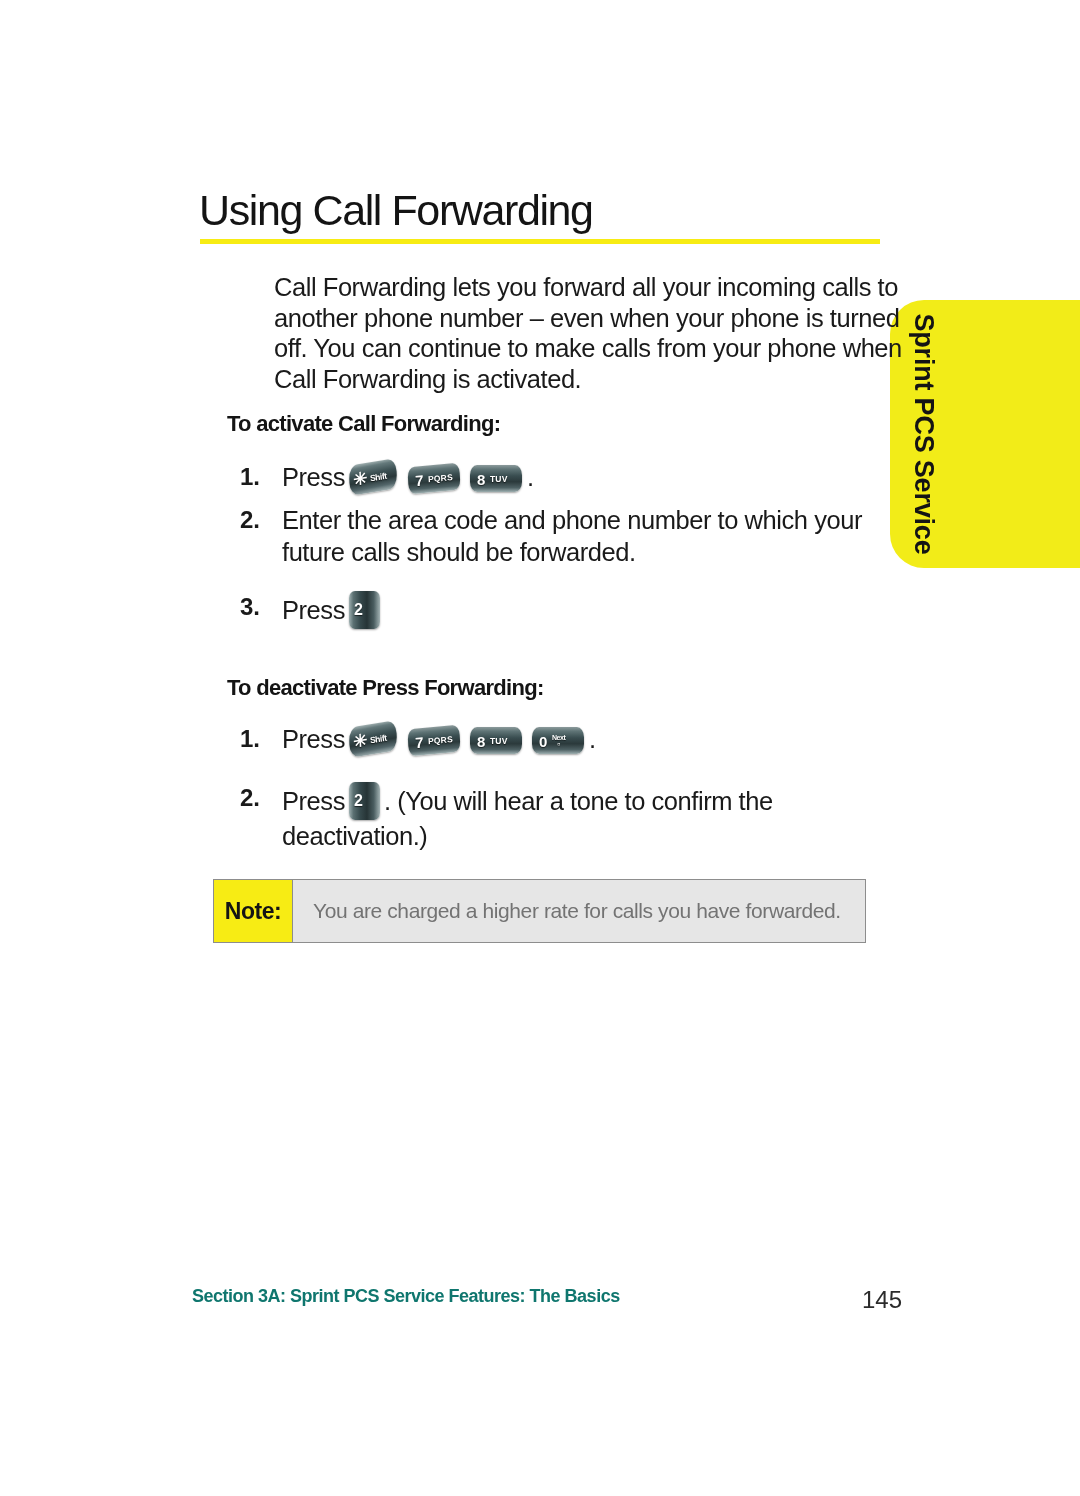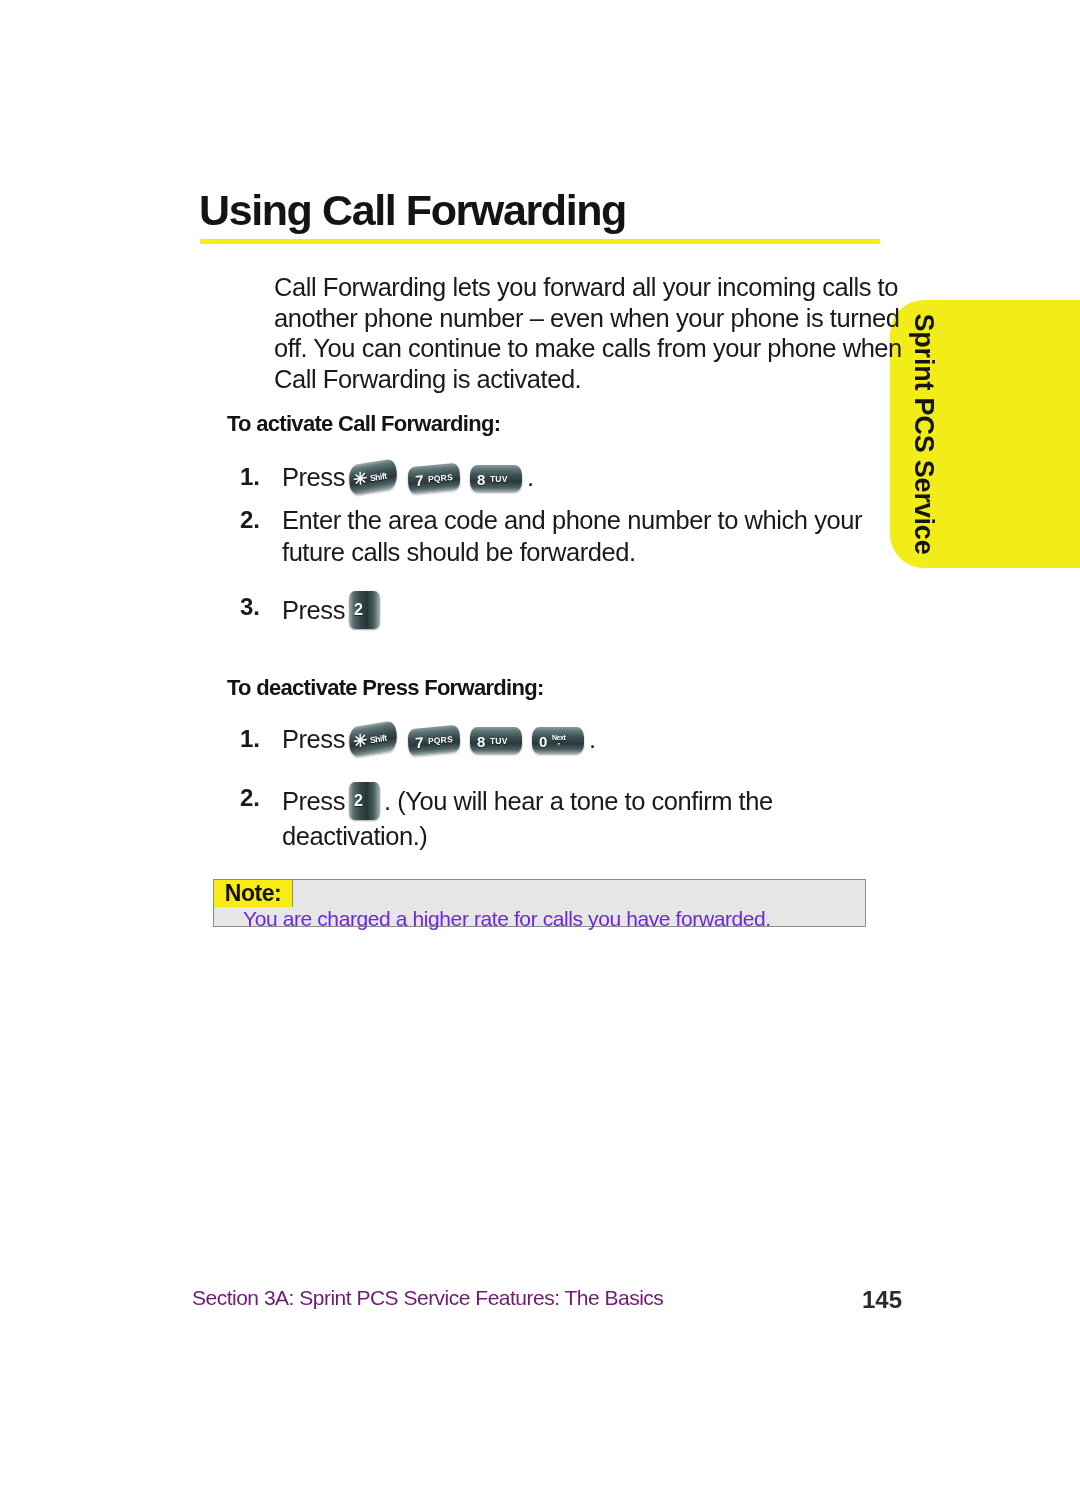--- a/index.html
+++ b/index.html
@@ -51,21 +51,21 @@
     color: #141414;
     white-space: nowrap;
   }
 
   
   .title {
     position: absolute;
     left: 199px;
     top: 186px;
     font-size: 43px;
-    font-weight: bold;
+    font-weight: normal;
     letter-spacing: -1.4px;
     color: #141414;
     white-space: nowrap;
   }
   .title-rule {
     position: absolute;
     left: 200px;
     top: 239px;
     width: 680px;
     height: 5px;
@@ -248,67 +248,66 @@
   }
   .key-wide .kl-stack .l1 { display: block; font-size: 7px; font-weight: bold; }
   .key-wide .kl-stack .l2 { display: block; font-size: 9px; font-weight: bold; }
 
   
   .note-box {
     position: absolute;
     left: 213px;
     top: 879px;
     width: 653px;
-    height: 48px;
+    height: 64px;
     border: 1px solid #8d8d8d;
     background: #e6e6e6;
     box-sizing: border-box;
     display: flex;
     align-items: stretch;
-    flex-direction: column;
   }
   .note-label {
     width: 78px;
     background: #f7ec14;
     border-right: 1px solid #8d8d8d;
     display: flex;
     align-items: center;
     justify-content: center;
     font-size: 23px;
     font-weight: bold;
     letter-spacing: -0.5px;
     color: #141414;
   }
   .note-text {
     flex: 1;
     display: flex;
     align-items: center;
-    padding-left: 29px;
+    padding-left: 20px;
     font-size: 21px;
     letter-spacing: -0.4px;
-    color: #6d28d9;
+    color: #737373;
   }
 
   
   .footer-section {
     position: absolute;
     left: 192px;
     top: 1286px;
-    font-size: 21px;
-    font-weight: normal;
+    font-size: 18px;
+    font-weight: bold;
     letter-spacing: -0.5px;
-    color: #701a75;
+    color: #0f766e;
     white-space: nowrap;
   }
   .footer-page {
     position: absolute;
     left: 862px;
     top: 1286px;
     font-size: 24px;
-    font-weight: bold;
+    font-weight: normal;
     color: #2b2b2b;
   }
 </style>
 </head>
 <body>
 
 <div class="page">
 
   <div class="side-tab">
     <div class="side-tab-label">Sprint PCS Service</div>

